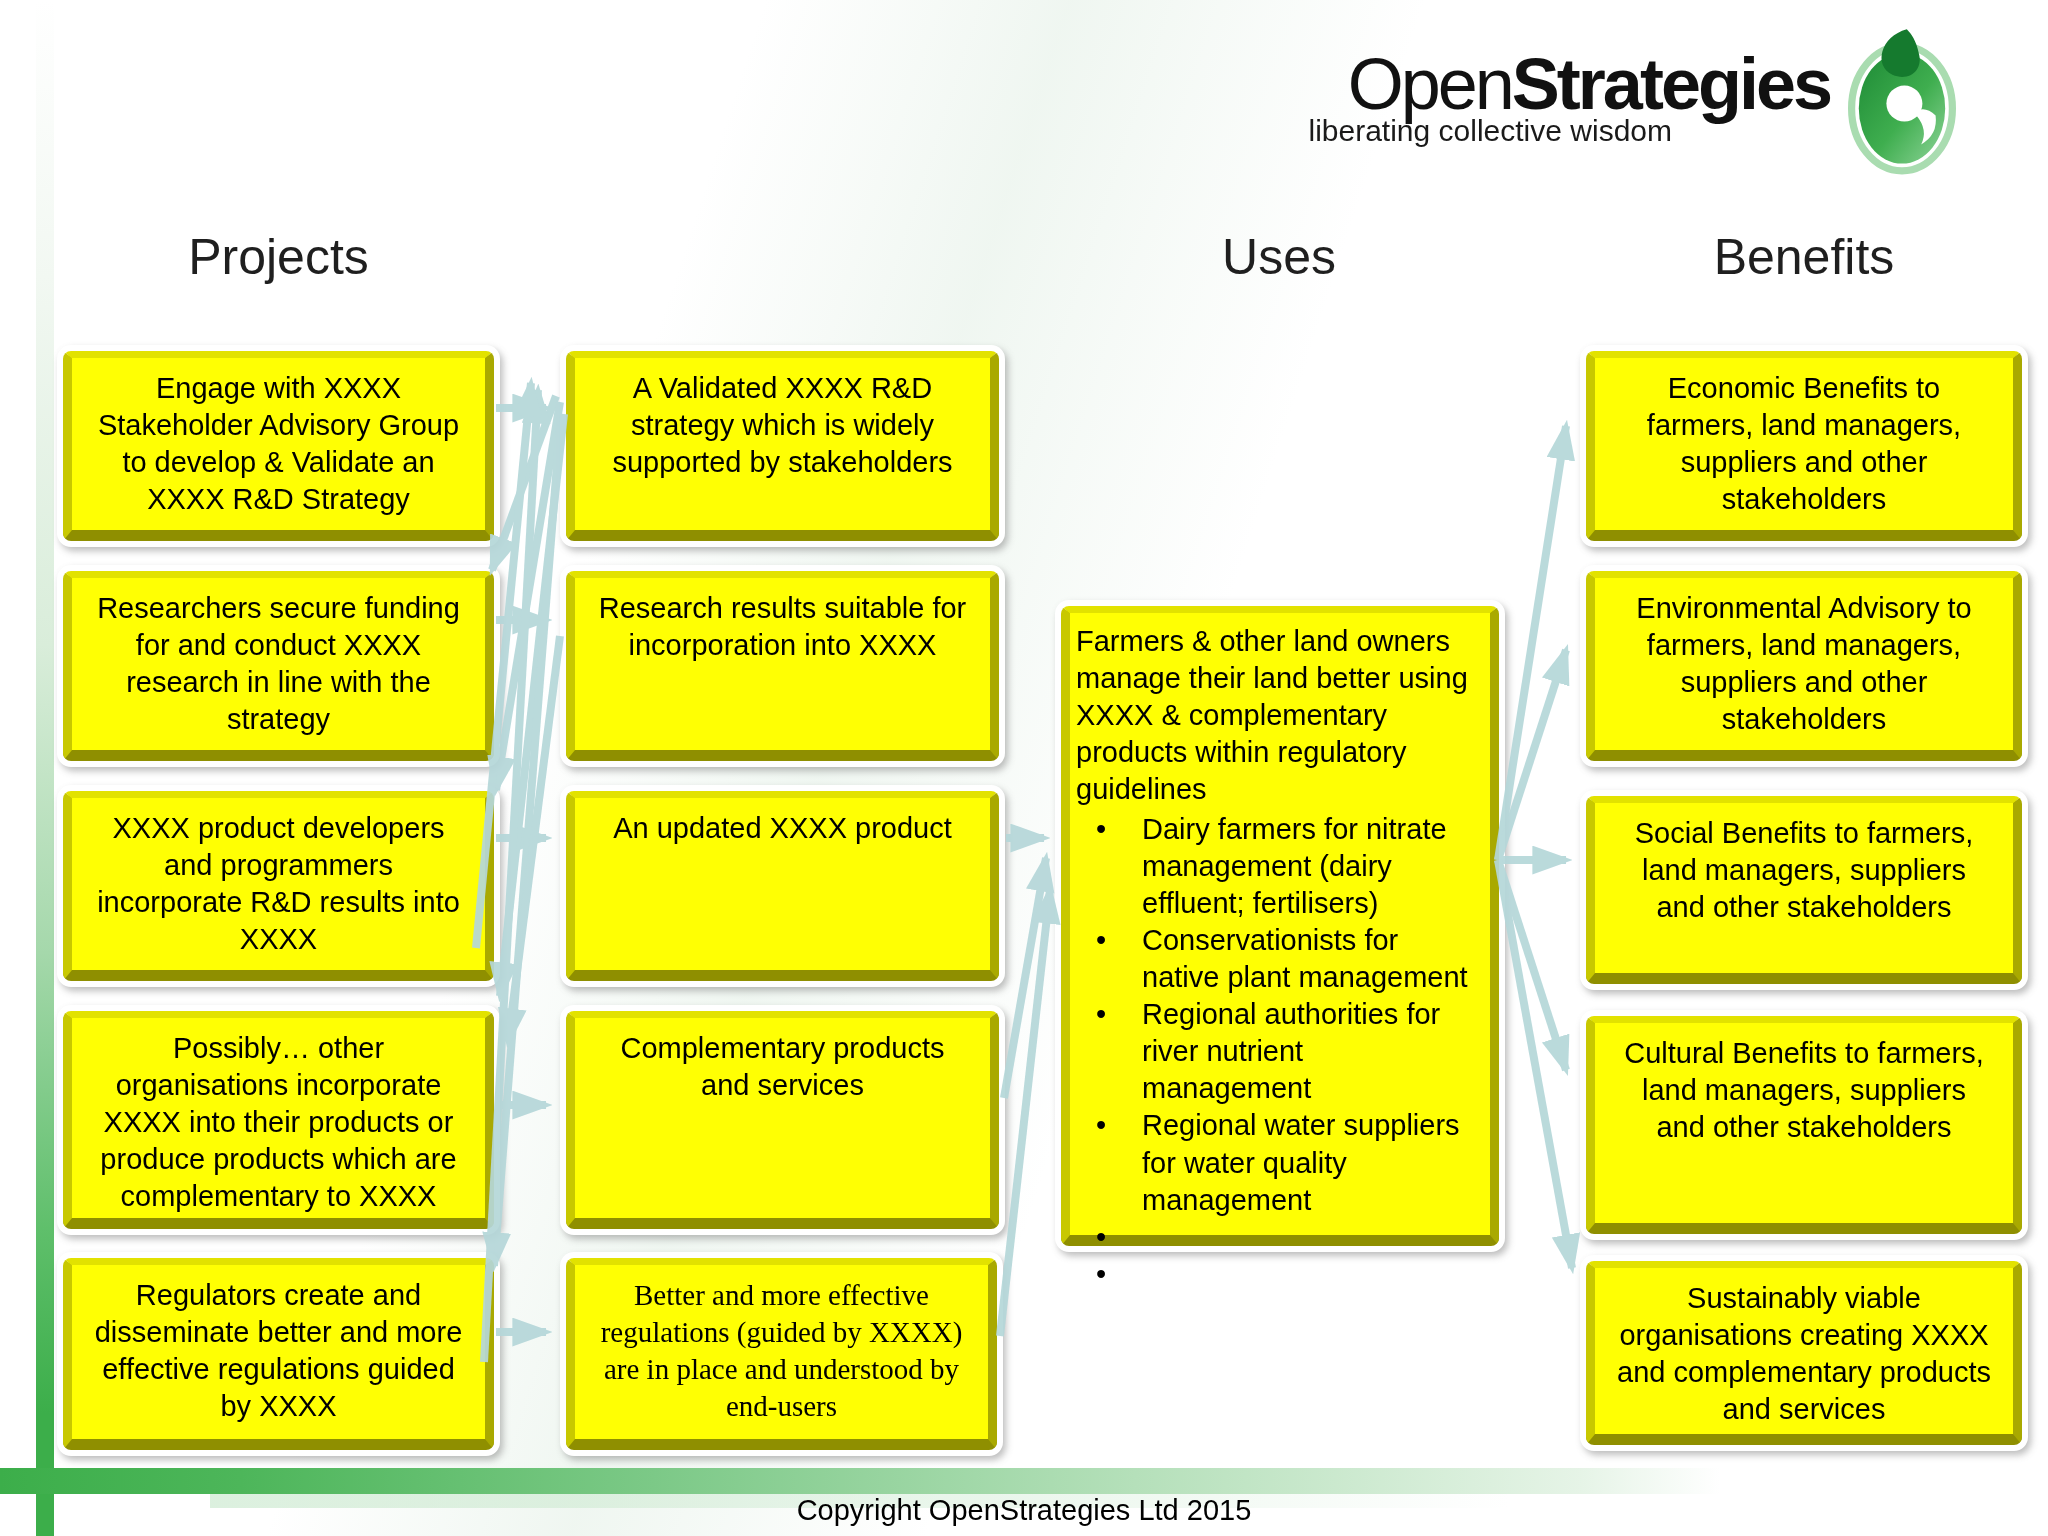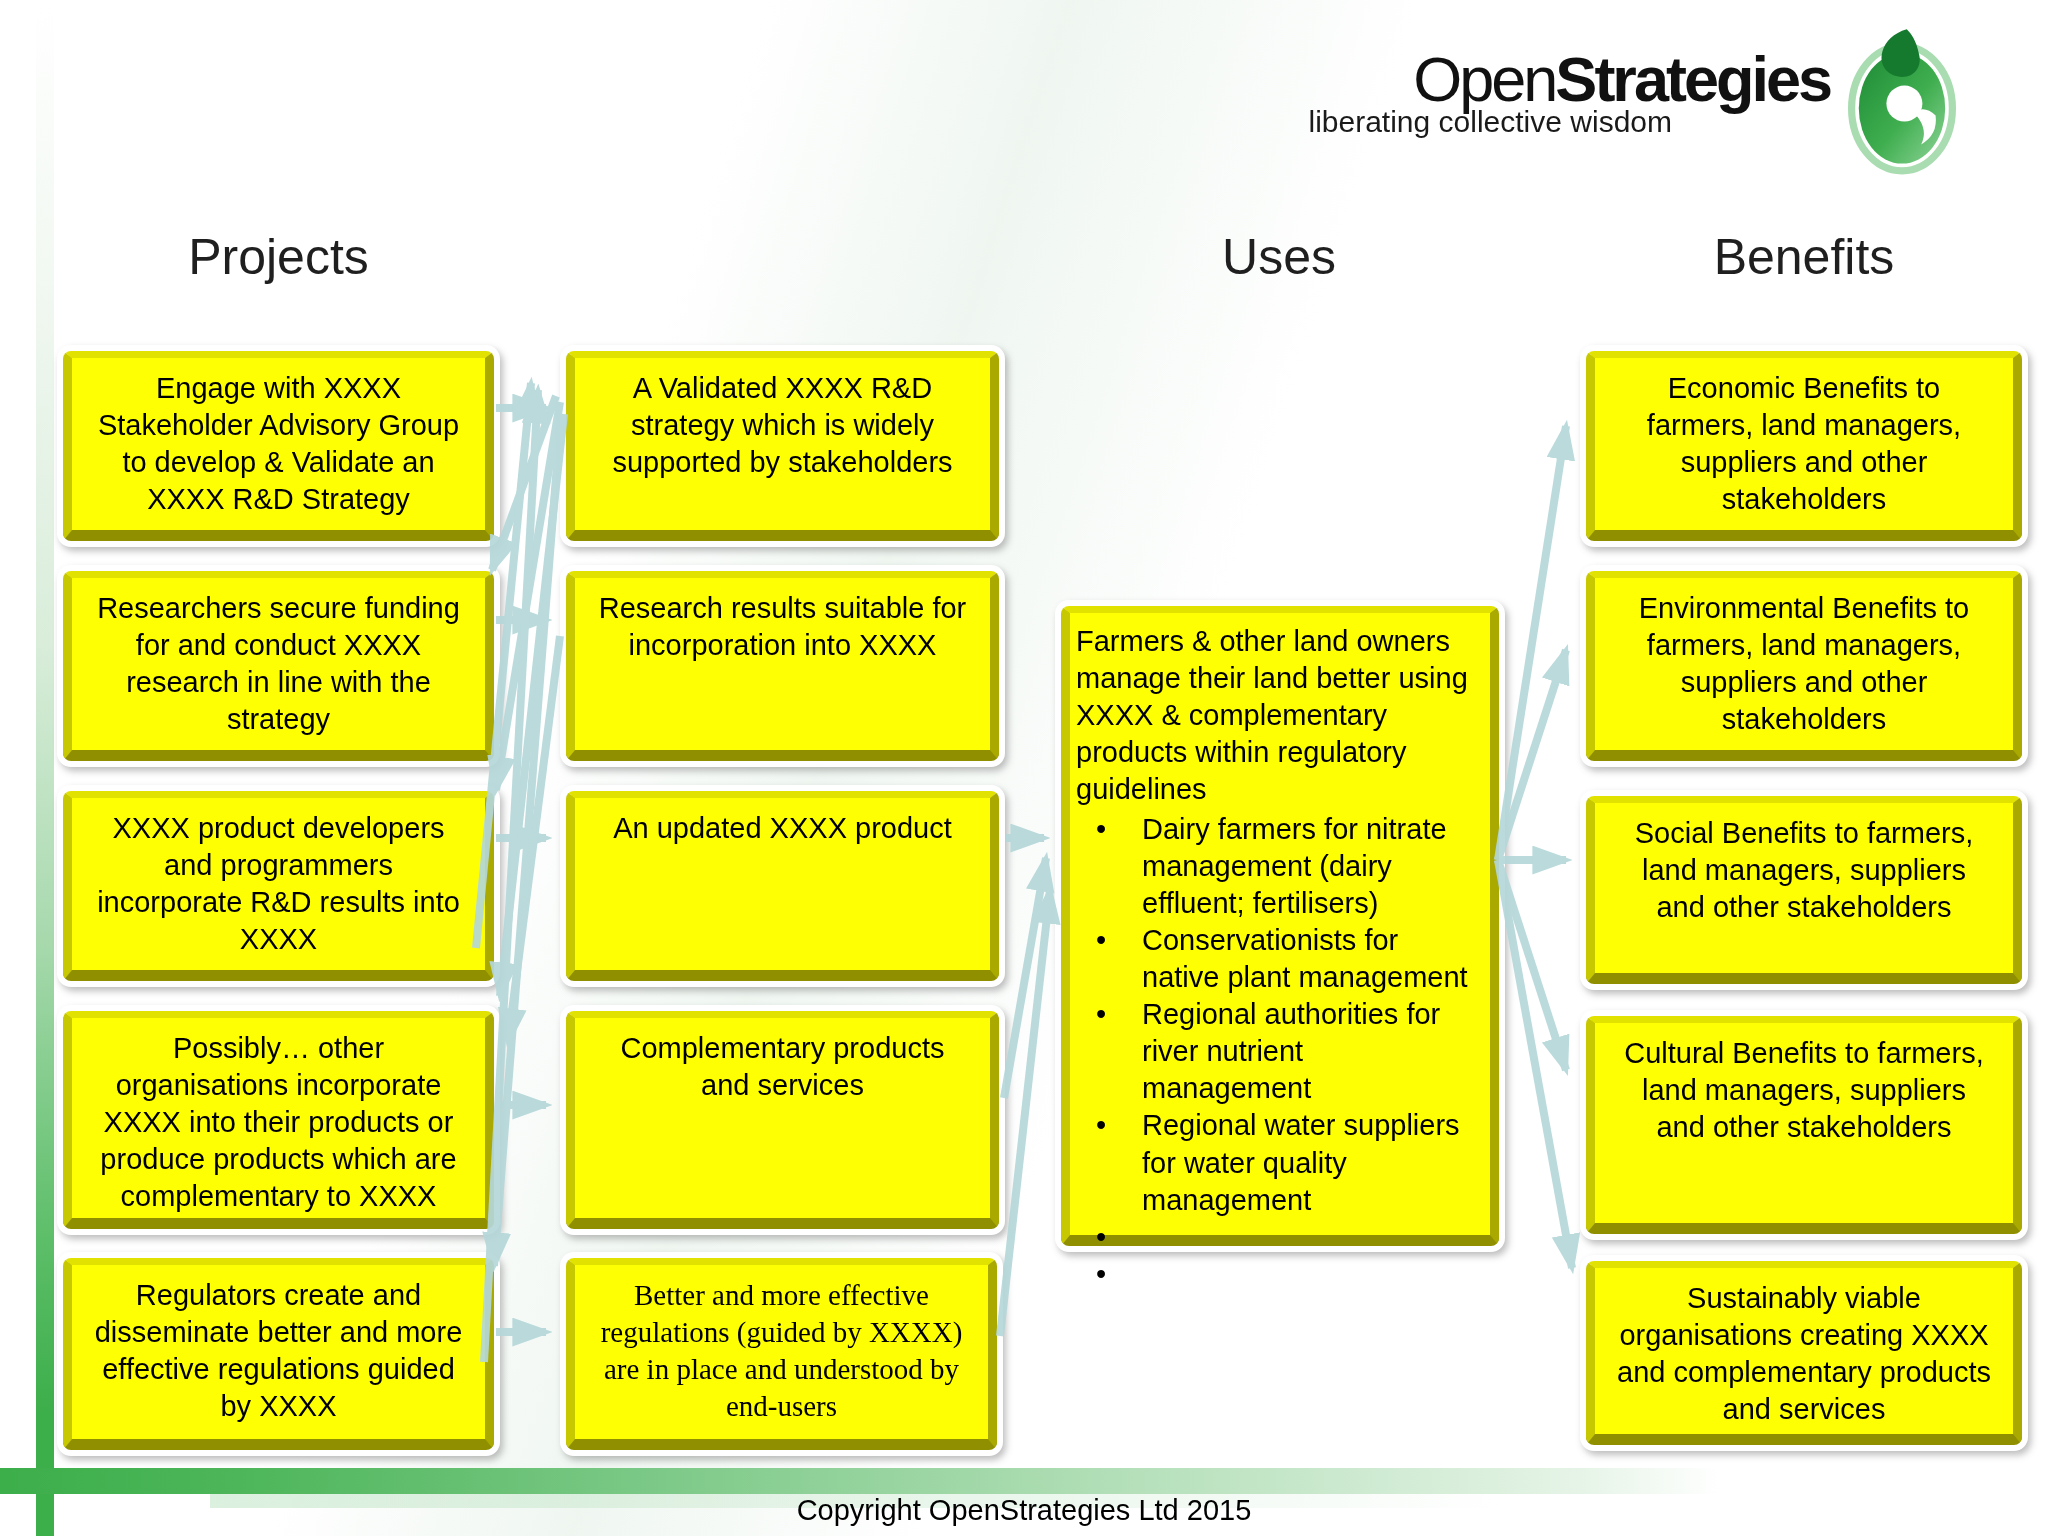--- a/index.html
+++ b/index.html
@@ -12,21 +12,21 @@
   .vbar{position:absolute;left:36px;top:0;width:18px;height:1536px;z-index:1;
     background:linear-gradient(to bottom, rgba(255,255,255,0) 0%, #f2f8f2 18%, #d9edda 42%,
                #a5d8ab 62%, #5fbf6b 80%, #3cae4a 92%, #3cae4a 100%);}
   .hbar{position:absolute;left:0;top:1468px;width:1720px;height:26px;z-index:1;
     background:linear-gradient(to right, #3cae4a 0%, #4db65a 14%, #7cc987 38%, #b5e0ba 66%, #e6f4e7 92%, rgba(255,255,255,0) 100%);}
   .hbar2{position:absolute;left:210px;top:1494px;width:1300px;height:14px;z-index:1;opacity:.55;
     background:linear-gradient(to right, #bfe4c4 0%, #d9efdc 60%, rgba(255,255,255,0) 100%);}
 
   
   .logo-text{position:absolute;top:48px;left:1150px;width:680px;text-align:right;z-index:2;line-height:1;}
-  .wordmark{font-size:63px;letter-spacing:-3px;color:#111;white-space:nowrap;}
+  .wordmark{font-size:72px;letter-spacing:-3px;color:#111;white-space:nowrap;}
   .wordmark .bold{font-weight:bold;}
   .tagline{font-size:30px;color:#1a1a1a;margin-top:-4px;padding-right:158px;letter-spacing:0px;}
   .logo-icon{position:absolute;top:24px;left:1842px;width:120px;height:152px;z-index:2;}
 
   
   .col-header{position:absolute;top:228px;font-size:50px;color:#1f1f1f;text-align:center;z-index:2;}
 
   
   .box{position:absolute;background:#ffffff;border-radius:14px;padding:6px;z-index:2;
        box-shadow:3px 4px 7px rgba(110,110,110,0.45);box-sizing:border-box;}
@@ -123,21 +123,21 @@
         <li></li>
         <li></li>
       </ul>
     </div>
   </div>
 
   <div class="box" style="left:1580px;top:345px;width:448px;height:202px;">
       <div class="box-inner">Economic Benefits to farmers, land managers, suppliers and other stakeholders</div>
     </div>
   <div class="box" style="left:1580px;top:565px;width:448px;height:202px;">
-      <div class="box-inner">Environmental Benefits to farmers, land managers, suppliers and other stakeholders</div>
+      <div class="box-inner">Environmental Advisory to farmers, land managers, suppliers and other stakeholders</div>
     </div>
   <div class="box" style="left:1580px;top:790px;width:448px;height:200px;">
       <div class="box-inner">Social Benefits to farmers, land managers, suppliers and other stakeholders</div>
     </div>
   <div class="box" style="left:1580px;top:1010px;width:448px;height:230px;">
       <div class="box-inner">Cultural Benefits to farmers, land managers, suppliers and other stakeholders</div>
     </div>
   <div class="box" style="left:1580px;top:1255px;width:448px;height:196px;">
       <div class="box-inner">Sustainably viable organisations creating XXXX and complementary products and services</div>
     </div>

